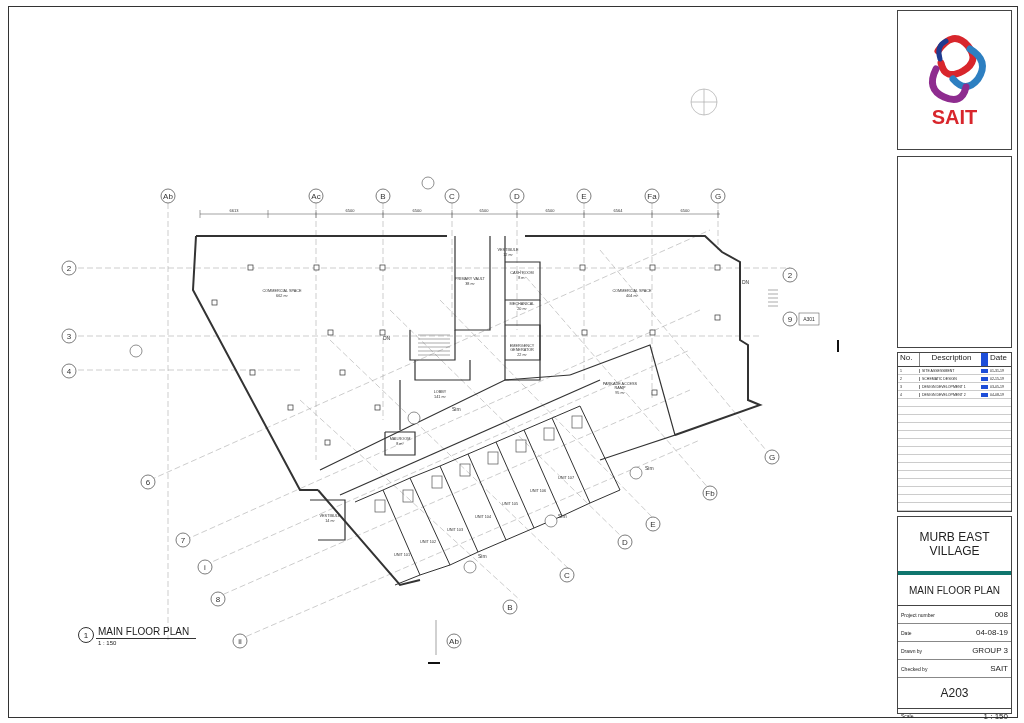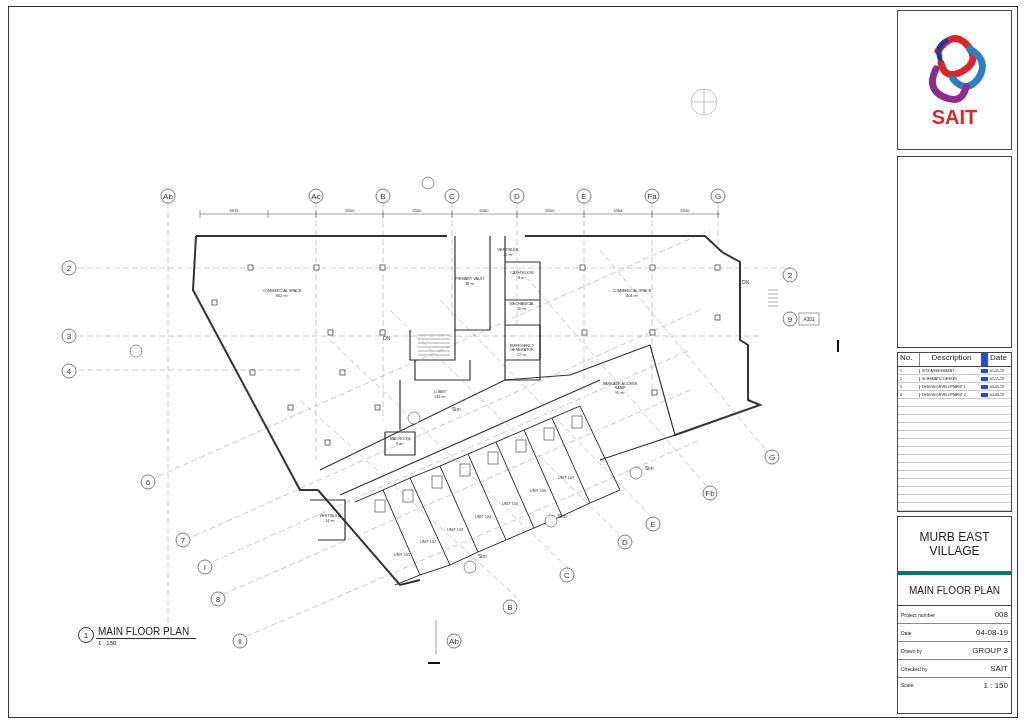--- a/index.html
+++ b/index.html
@@ -409,18 +409,19 @@
       <span class="v">04-08-19</span>
     </div>
     <div class="irow">
       <span class="k">Drawn by</span>
       <span class="v">GROUP 3</span>
     </div>
     <div class="irow">
       <span class="k">Checked by</span>
       <span class="v">SAIT</span>
     </div>
+    <div class="sheetno">A203</div>
     <div class="scale">
       <span class="k">Scale</span>
       <span class="v">1 : 150</span>
     </div>
   </div>
 </div>
 
 </body></html>

